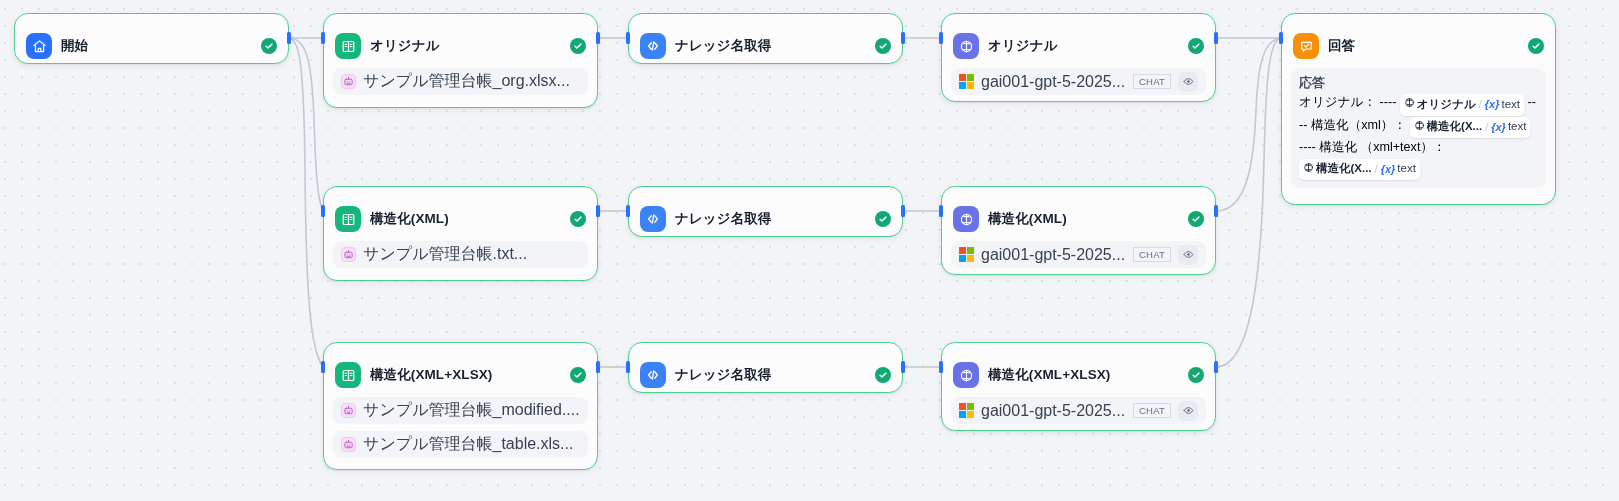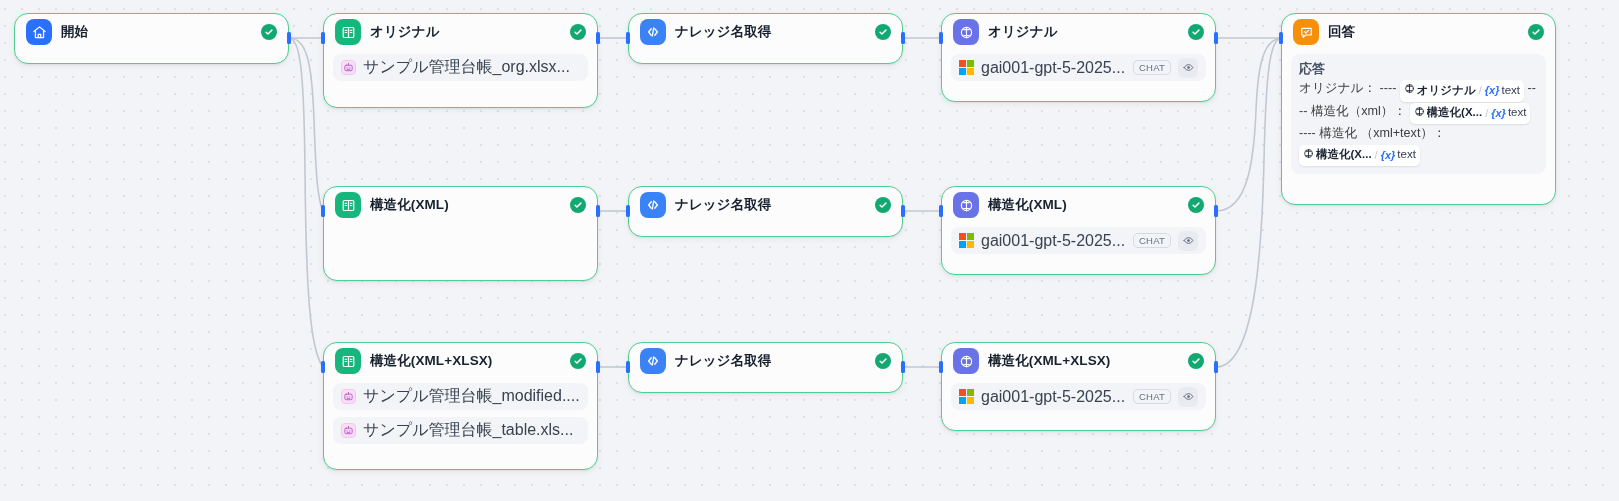--- a/index.html
+++ b/index.html
@@ -30,21 +30,21 @@
   }
 
   
   .node {
     position: absolute;
     background: #fcfcfd;
     border: 1.5px solid #4ecf8f;
     border-radius: 14px;
     box-shadow: 0 1px 2px rgba(16,24,40,.06), 0 2px 7px rgba(16,24,40,.06);
     z-index: 3;
-    padding: 3px 9px 9px 9px;
+    padding: 17px 9px 9px 9px;
   }
 
   .node-head {
     display: flex;
     align-items: center;
     gap: 9px;
     height: 30px;
     padding: 0 2px;
   }
 
@@ -128,21 +128,21 @@
   .ms-r { background:#f25022; }
   .ms-g { background:#7fba00; }
   .ms-b { background:#00a4ef; }
   .ms-y { background:#ffb900; }
 
   .chat-tag {
     font-size: 9.5px;
     font-weight: 500;
     color: #676f83;
     border: 1px solid #d5d9e2;
-    border-radius: 5px;
+    border-radius: 0;
     padding: 2px 5px 1.5px;
     line-height: 1;
     letter-spacing: .2px;
     flex: 0 0 auto;
   }
 
   .eye-btn {
     width: 20px; height: 20px;
     border-radius: 6px;
     background: #e9ebf0;
@@ -163,21 +163,21 @@
     font-weight: 700;
     color: #475063;
     margin-bottom: 1px;
   }
   .answer-flow {
     font-size: 12.6px;
     line-height: 1.55;
     color: #98a0ae;
     word-break: break-all;
   }
-  .answer-flow .seg { color:#404040; }
+  .answer-flow .seg { color:#000000; }
 
   .var-chip {
     display: inline-flex;
     align-items: center;
     gap: 2px;
     background: #fff;
     border-radius: 5px;
     padding: 1px 4px;
     box-shadow: 0 1px 2px rgba(16,24,40,.10);
     vertical-align: -2px;
@@ -436,112 +436,124 @@
             <path d="M6.7 8.6h2.4M6.7 12h2.4M15 8.6h2.4M15 12h2.4"></path>
           </svg>
       </span>
       <span class="node-title">構造化(XML)</span>
       <span class="check-badge">
         <svg width="10" height="10" viewBox="0 0 24 24" fill="none" stroke="#fff" stroke-width="3.4" stroke-linecap="round" stroke-linejoin="round">
             <path d="M5 12.5l4.5 4.5L19 7.5"></path>
           </svg>
       </span>
     </div>
-  </div>
-
-  <div class="node" style="left:628px;top:186px;width:275px;height:51px;">
-    <div class="node-head">
-      <span class="node-icon ic-code">
-        <svg width="14" height="14" viewBox="0 0 24 24" fill="none" stroke="#fff" stroke-width="2.3" stroke-linecap="round" stroke-linejoin="round">
-            <path d="M9 6.5 4.5 12 9 17.5"></path>
-            <path d="M15 6.5 19.5 12 15 17.5"></path>
-            <path d="M13.2 5.2 10.8 18.8"></path>
-          </svg>
-      </span>
-      <span class="node-title">ナレッジ名取得</span>
-      <span class="check-badge">
-        <svg width="10" height="10" viewBox="0 0 24 24" fill="none" stroke="#fff" stroke-width="3.4" stroke-linecap="round" stroke-linejoin="round">
-            <path d="M5 12.5l4.5 4.5L19 7.5"></path>
-          </svg>
-      </span>
-    </div>
-  </div>
-
-  <div class="node" style="left:941px;top:186px;width:275px;height:89px;">
-    <div class="node-head">
-      <span class="node-icon ic-llm">
-        <svg width="15" height="15" viewBox="0 0 24 24" fill="none" stroke="#fff" stroke-width="1.8" stroke-linecap="round" stroke-linejoin="round">
-            <circle cx="12" cy="12" r="8.2"></circle>
-            <path d="M12 3.8v16.4"></path>
-            <path d="M7.6 7.3h8.8M7.6 16.7h8.8"></path>
-          </svg>
-      </span>
-      <span class="node-title">構造化(XML)</span>
-      <span class="check-badge">
-        <svg width="10" height="10" viewBox="0 0 24 24" fill="none" stroke="#fff" stroke-width="3.4" stroke-linecap="round" stroke-linejoin="round">
-            <path d="M5 12.5l4.5 4.5L19 7.5"></path>
-          </svg>
-      </span>
-    </div>
-    <div class="sub-row">
-      <span class="ms-logo">
-        <i class="ms-r"></i>
-          <i class="ms-g"></i>
-          <i class="ms-b"></i>
-          <i class="ms-y"></i>
-      </span>
-      <span class="sub-text">gai001-gpt-5-2025...</span>
-      <span class="chat-tag">CHAT</span>
-      <span class="eye-btn">
-        <svg width="11" height="11" viewBox="0 0 24 24" fill="none" stroke="#5a6478" stroke-width="2" stroke-linecap="round" stroke-linejoin="round">
-            <path d="M2.5 12S6 5.8 12 5.8 21.5 12 21.5 12 18 18.2 12 18.2 2.5 12 2.5 12Z"></path>
-            <circle cx="12" cy="12" r="2.8" fill="#5a6478" stroke="none"></circle>
-          </svg>
-      </span>
-    </div>
-  </div>
-
-  <div class="node" style="left:323px;top:342px;width:275px;height:128px;">
-    <div class="node-head">
-      <span class="node-icon ic-kr">
-        <svg width="15" height="15" viewBox="0 0 24 24" fill="none" stroke="#fff" stroke-width="1.9" stroke-linecap="round" stroke-linejoin="round">
-            <rect x="3.5" y="4" width="17" height="16" rx="2"></rect>
-            <path d="M12 4v16"></path>
-            <path d="M6.7 8.6h2.4M6.7 12h2.4M15 8.6h2.4M15 12h2.4"></path>
-          </svg>
-      </span>
-      <span class="node-title">構造化(XML+XLSX)</span>
-      <span class="check-badge">
-        <svg width="10" height="10" viewBox="0 0 24 24" fill="none" stroke="#fff" stroke-width="3.4" stroke-linecap="round" stroke-linejoin="round">
-            <path d="M5 12.5l4.5 4.5L19 7.5"></path>
-          </svg>
-      </span>
-    </div>
     <div class="sub-row">
       <span class="kb-icon">
         <svg width="11" height="11" viewBox="0 0 24 24" fill="none" stroke="#b44fcd" stroke-width="1.9" stroke-linecap="round" stroke-linejoin="round">
             <rect x="4" y="7" width="16" height="12" rx="3"></rect>
             <path d="M12 3v4"></path>
             <circle cx="9" cy="12.5" r="1.3" fill="#b44fcd" stroke="none"></circle>
             <circle cx="15" cy="12.5" r="1.3" fill="#b44fcd" stroke="none"></circle>
             <path d="M9 16h6"></path>
           </svg>
       </span>
-      <span class="sub-text">サンプル管理台帳_modified....</span>
+      <span class="sub-text">サンプル管理台帳.txt...</span>
+    </div>
+  </div>
+
+  <div class="node" style="left:628px;top:186px;width:275px;height:51px;">
+    <div class="node-head">
+      <span class="node-icon ic-code">
+        <svg width="14" height="14" viewBox="0 0 24 24" fill="none" stroke="#fff" stroke-width="2.3" stroke-linecap="round" stroke-linejoin="round">
+            <path d="M9 6.5 4.5 12 9 17.5"></path>
+            <path d="M15 6.5 19.5 12 15 17.5"></path>
+            <path d="M13.2 5.2 10.8 18.8"></path>
+          </svg>
+      </span>
+      <span class="node-title">ナレッジ名取得</span>
+      <span class="check-badge">
+        <svg width="10" height="10" viewBox="0 0 24 24" fill="none" stroke="#fff" stroke-width="3.4" stroke-linecap="round" stroke-linejoin="round">
+            <path d="M5 12.5l4.5 4.5L19 7.5"></path>
+          </svg>
+      </span>
+    </div>
+  </div>
+
+  <div class="node" style="left:941px;top:186px;width:275px;height:89px;">
+    <div class="node-head">
+      <span class="node-icon ic-llm">
+        <svg width="15" height="15" viewBox="0 0 24 24" fill="none" stroke="#fff" stroke-width="1.8" stroke-linecap="round" stroke-linejoin="round">
+            <circle cx="12" cy="12" r="8.2"></circle>
+            <path d="M12 3.8v16.4"></path>
+            <path d="M7.6 7.3h8.8M7.6 16.7h8.8"></path>
+          </svg>
+      </span>
+      <span class="node-title">構造化(XML)</span>
+      <span class="check-badge">
+        <svg width="10" height="10" viewBox="0 0 24 24" fill="none" stroke="#fff" stroke-width="3.4" stroke-linecap="round" stroke-linejoin="round">
+            <path d="M5 12.5l4.5 4.5L19 7.5"></path>
+          </svg>
+      </span>
+    </div>
+    <div class="sub-row">
+      <span class="ms-logo">
+        <i class="ms-r"></i>
+          <i class="ms-g"></i>
+          <i class="ms-b"></i>
+          <i class="ms-y"></i>
+      </span>
+      <span class="sub-text">gai001-gpt-5-2025...</span>
+      <span class="chat-tag">CHAT</span>
+      <span class="eye-btn">
+        <svg width="11" height="11" viewBox="0 0 24 24" fill="none" stroke="#5a6478" stroke-width="2" stroke-linecap="round" stroke-linejoin="round">
+            <path d="M2.5 12S6 5.8 12 5.8 21.5 12 21.5 12 18 18.2 12 18.2 2.5 12 2.5 12Z"></path>
+            <circle cx="12" cy="12" r="2.8" fill="#5a6478" stroke="none"></circle>
+          </svg>
+      </span>
+    </div>
+  </div>
+
+  <div class="node" style="left:323px;top:342px;width:275px;height:128px;">
+    <div class="node-head">
+      <span class="node-icon ic-kr">
+        <svg width="15" height="15" viewBox="0 0 24 24" fill="none" stroke="#fff" stroke-width="1.9" stroke-linecap="round" stroke-linejoin="round">
+            <rect x="3.5" y="4" width="17" height="16" rx="2"></rect>
+            <path d="M12 4v16"></path>
+            <path d="M6.7 8.6h2.4M6.7 12h2.4M15 8.6h2.4M15 12h2.4"></path>
+          </svg>
+      </span>
+      <span class="node-title">構造化(XML+XLSX)</span>
+      <span class="check-badge">
+        <svg width="10" height="10" viewBox="0 0 24 24" fill="none" stroke="#fff" stroke-width="3.4" stroke-linecap="round" stroke-linejoin="round">
+            <path d="M5 12.5l4.5 4.5L19 7.5"></path>
+          </svg>
+      </span>
     </div>
     <div class="sub-row">
       <span class="kb-icon">
         <svg width="11" height="11" viewBox="0 0 24 24" fill="none" stroke="#b44fcd" stroke-width="1.9" stroke-linecap="round" stroke-linejoin="round">
             <rect x="4" y="7" width="16" height="12" rx="3"></rect>
             <path d="M12 3v4"></path>
             <circle cx="9" cy="12.5" r="1.3" fill="#b44fcd" stroke="none"></circle>
             <circle cx="15" cy="12.5" r="1.3" fill="#b44fcd" stroke="none"></circle>
             <path d="M9 16h6"></path>
           </svg>
       </span>
+      <span class="sub-text">サンプル管理台帳_modified....</span>
+    </div>
+    <div class="sub-row">
+      <span class="kb-icon">
+        <svg width="11" height="11" viewBox="0 0 24 24" fill="none" stroke="#b44fcd" stroke-width="1.9" stroke-linecap="round" stroke-linejoin="round">
+            <rect x="4" y="7" width="16" height="12" rx="3"></rect>
+            <path d="M12 3v4"></path>
+            <circle cx="9" cy="12.5" r="1.3" fill="#b44fcd" stroke="none"></circle>
+            <circle cx="15" cy="12.5" r="1.3" fill="#b44fcd" stroke="none"></circle>
+            <path d="M9 16h6"></path>
+          </svg>
+      </span>
       <span class="sub-text">サンプル管理台帳_table.xls...</span>
     </div>
   </div>
 
   <div class="node" style="left:628px;top:342px;width:275px;height:51px;">
     <div class="node-head">
       <span class="node-icon ic-code">
         <svg width="14" height="14" viewBox="0 0 24 24" fill="none" stroke="#fff" stroke-width="2.3" stroke-linecap="round" stroke-linejoin="round">
             <path d="M9 6.5 4.5 12 9 17.5"></path>
             <path d="M15 6.5 19.5 12 15 17.5"></path>

